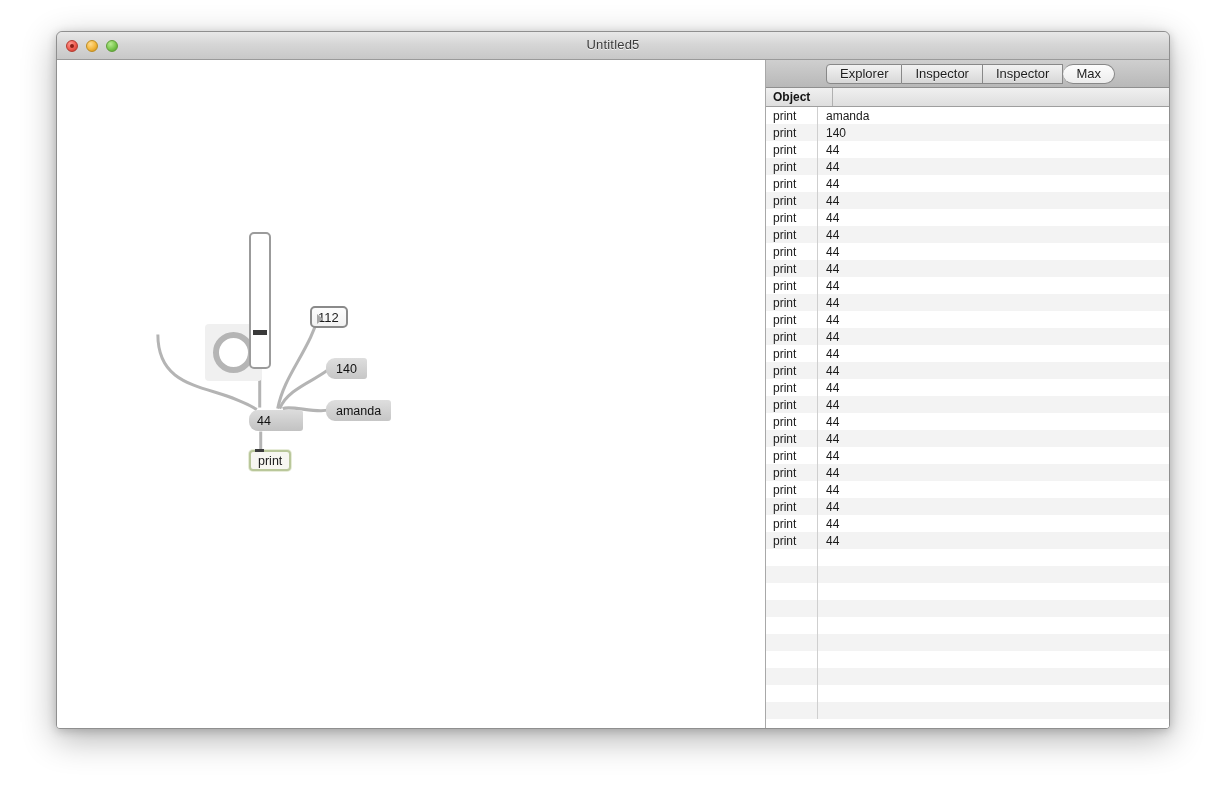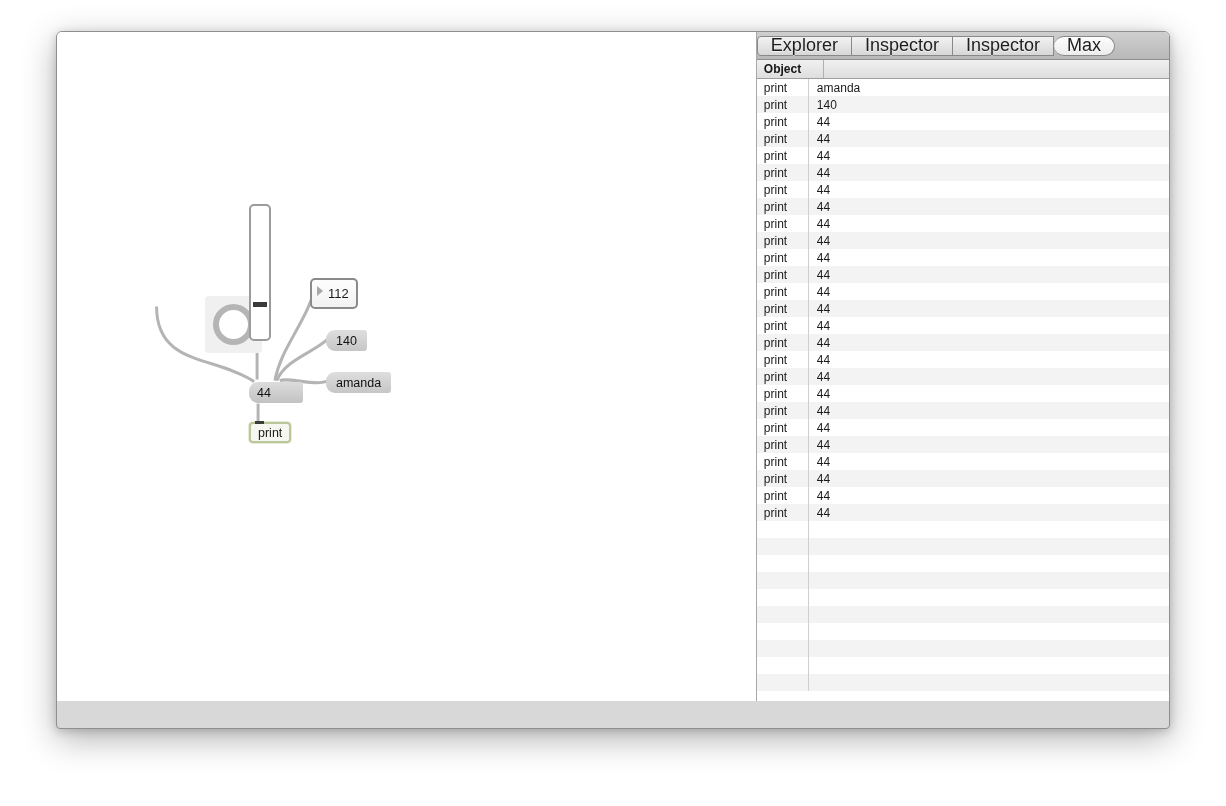--- a/index.html
+++ b/index.html
@@ -130,22 +130,22 @@
   .vslider .knob {
     position: absolute;
     left: 2px;
     bottom: 32px;
     width: 14px; height: 5px;
     background: #3a3a3a;
   }
 
   
   .numbox {
-    height: 31px;
-    padding: 0 7px 0 16px;
+    height: 22px;
+    padding: 0 7px 0 6px;
     background: linear-gradient(to bottom, #fdfdfd 0%, #f2f2f2 100%);
     border: 2px solid #8a8a8a;
     border-radius: 5px;
     display: flex;
     align-items: center;
     font-size: 13px;
     color: #1b1b1b;
   }
   .numbox .tri {
     position: absolute;
@@ -215,21 +215,21 @@
     display: flex;
     align-items: center;
     justify-content: flex-end;
     padding-right: 54px;
   }
   .tab {
     height: 20px;
     padding: 0 13px;
     display: flex;
     align-items: center;
-    font-size: 18px;
+    font-size: 13px;
     color: #1d1d1d;
     background: linear-gradient(to bottom, #f2f2f2 0%, #d7d7d7 100%);
     border: 1px solid #888;
     border-left-width: 0;
     text-shadow: 0 1px 0 rgba(255,255,255,0.6);
   }
   .tab:first-child { border-left-width: 1px; border-radius: 4px 0 0 4px; }
   .tab:last-child  { border-radius: 0 4px 4px 0; }
   .tab.active { background: linear-gradient(to bottom, #fdfdfd 0%, #ececec 100%); border-radius: 10px; }
 
@@ -278,20 +278,28 @@
     display: flex; align-items: center;
   }
 </style>
 </head>
 <body>
 
 <div id="root">
 
   <div id="window">
 
+    <div id="titlebar">
+      <div class="traffic">
+        <div class="tl close"></div>
+        <div class="tl min"></div>
+        <div class="tl max"></div>
+      </div>
+      <div class="title">Untitled5</div>
+    </div>
 
     <div id="body">
 
       <div id="patcher-pane">
         <div id="canvas">
 
           <svg class="cords" viewBox="0 0 709 641" preserveAspectRatio="none">
 
             <path d="M 101 263 C 101 320, 160 310, 200 335" fill="none" stroke="#b4b4b4" stroke-width="3"></path>
 

